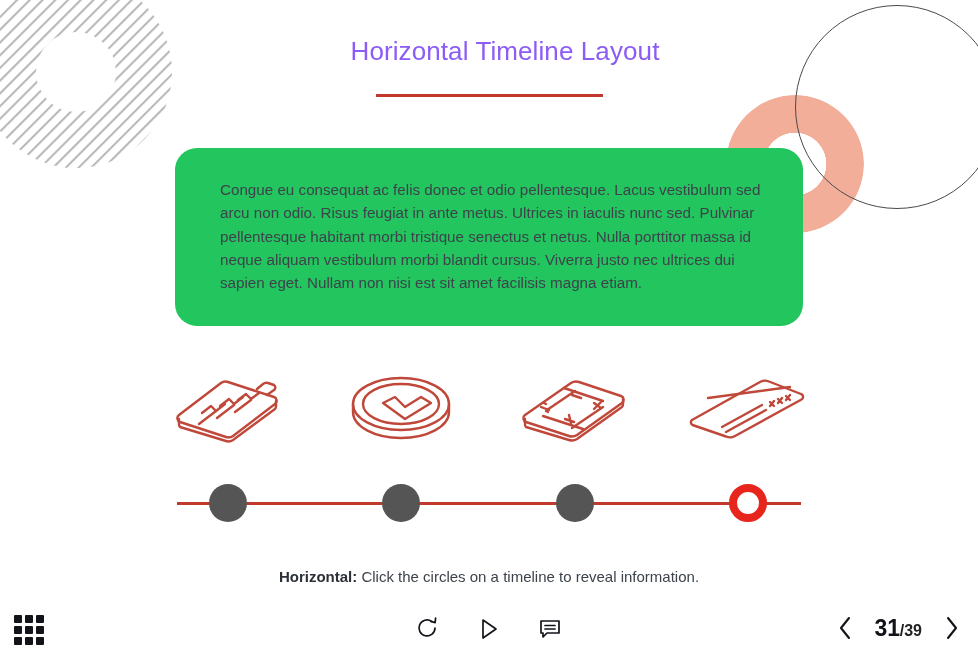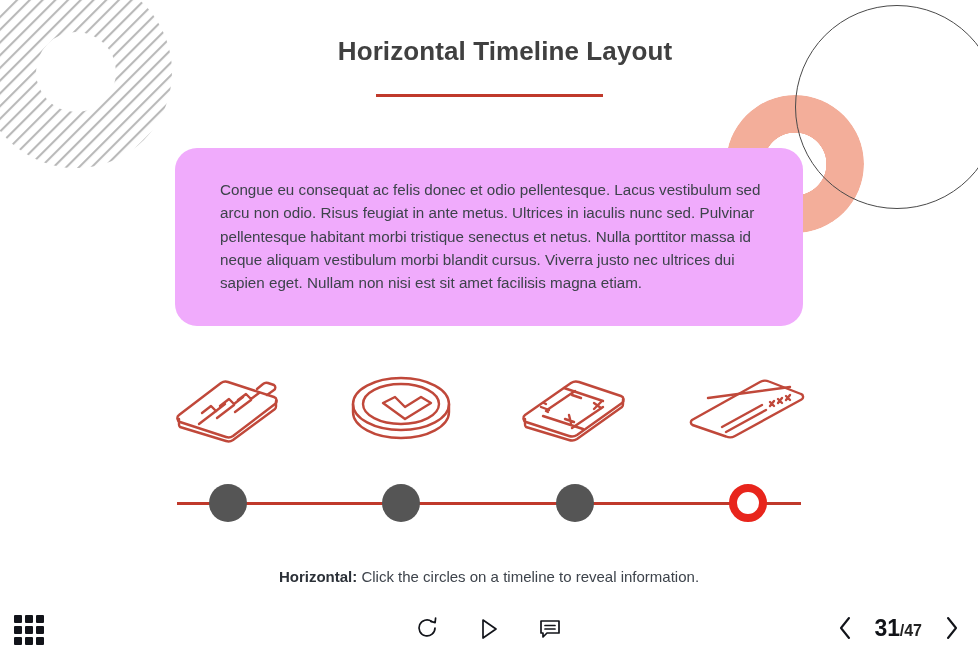--- a/index.html
+++ b/index.html
@@ -58,40 +58,40 @@
     position: absolute;
     left: 0;
     right: 0;
     top: 36px;
     text-align: center;
     z-index: 3;
   }
   .slide-title {
     margin: 0;
     font-size: 26px;
-    font-weight: bold;
-    color: #404040;
+    font-weight: normal;
+    color: #8b5cf6;
     letter-spacing: 0.1px;
     padding-left: 32px;
   }
   .title-rule {
     width: 227px;
     height: 3px;
     background: #C0392B;
     margin: 27px auto 0 auto;
   }
 
   
   .content-panel {
     position: absolute;
     left: 175px;
     top: 148px;
     width: 628px;
     height: 178px;
-    background: #f0abfc;
+    background: #22c55e;
     border-radius: 22px;
     box-sizing: border-box;
     padding: 30px 26px 20px 45px;
     z-index: 2;
   }
   .content-text {
     margin: 0;
     font-size: 15.2px;
     line-height: 1.53;
     color: #3d434b;
@@ -387,21 +387,21 @@
 
   <div class="bar-right">
 
     <button class="bar-btn">
       <svg width="20" height="28" viewBox="0 0 20 28" fill="none" stroke="#12141a" stroke-width="2.1" stroke-linecap="round" stroke-linejoin="round" aria-hidden="true">
         <path d="M14 4 L6 14 L14 24"></path>
       </svg>
     </button>
 
     <div class="page-counter">
-      <span class="page-cur">31</span><span class="page-sep">/</span><span class="page-total">47</span>
+      <span class="page-cur">31</span><span class="page-sep">/</span><span class="page-total">39</span>
     </div>
 
     <button class="bar-btn">
       <svg width="20" height="28" viewBox="0 0 20 28" fill="none" stroke="#12141a" stroke-width="2.1" stroke-linecap="round" stroke-linejoin="round" aria-hidden="true">
         <path d="M6 4 L14 14 L6 24"></path>
       </svg>
     </button>
 
   </div>
 </div>

